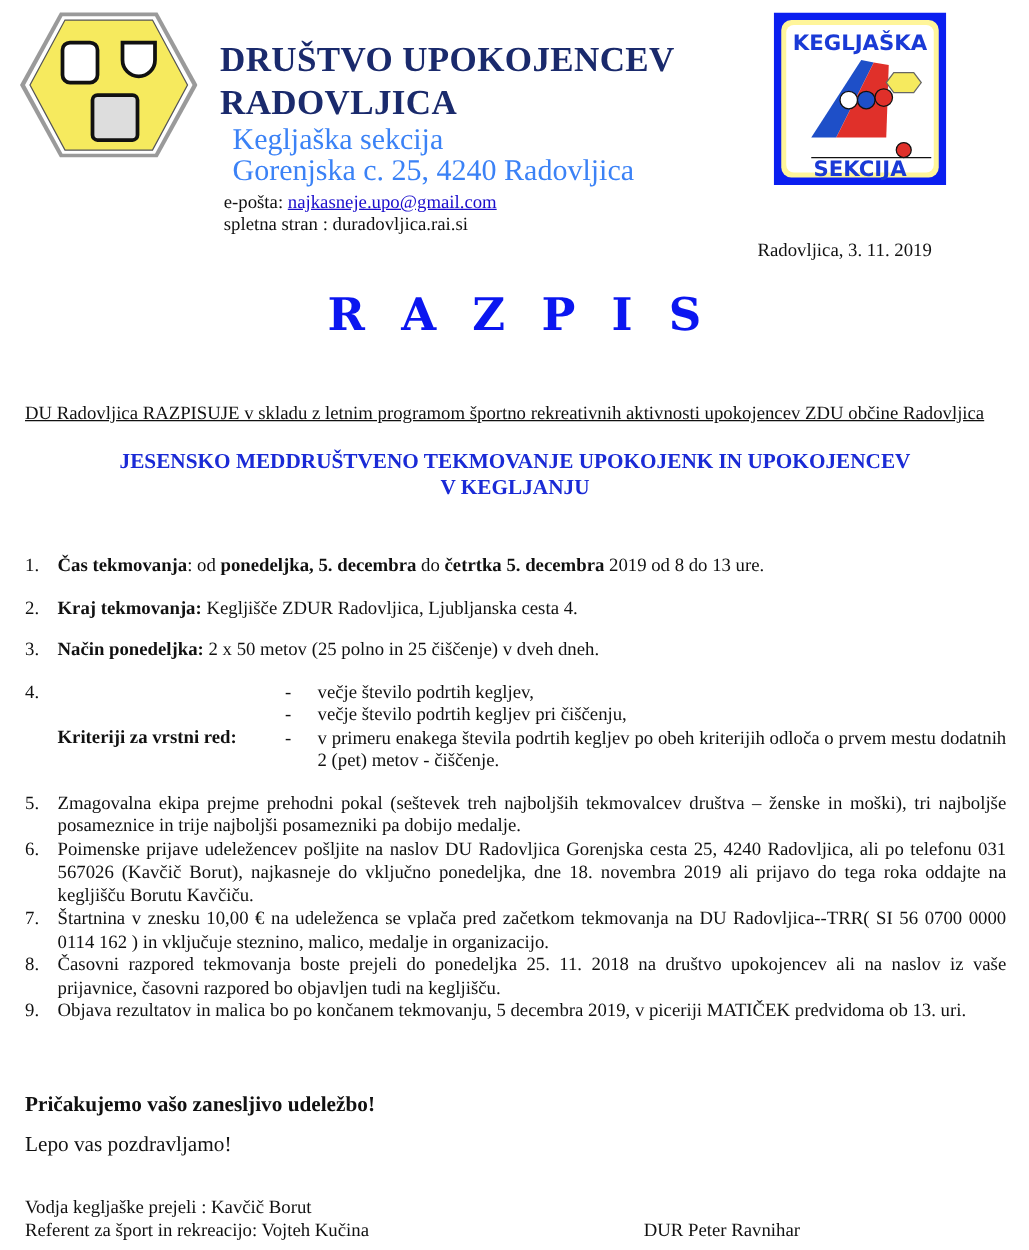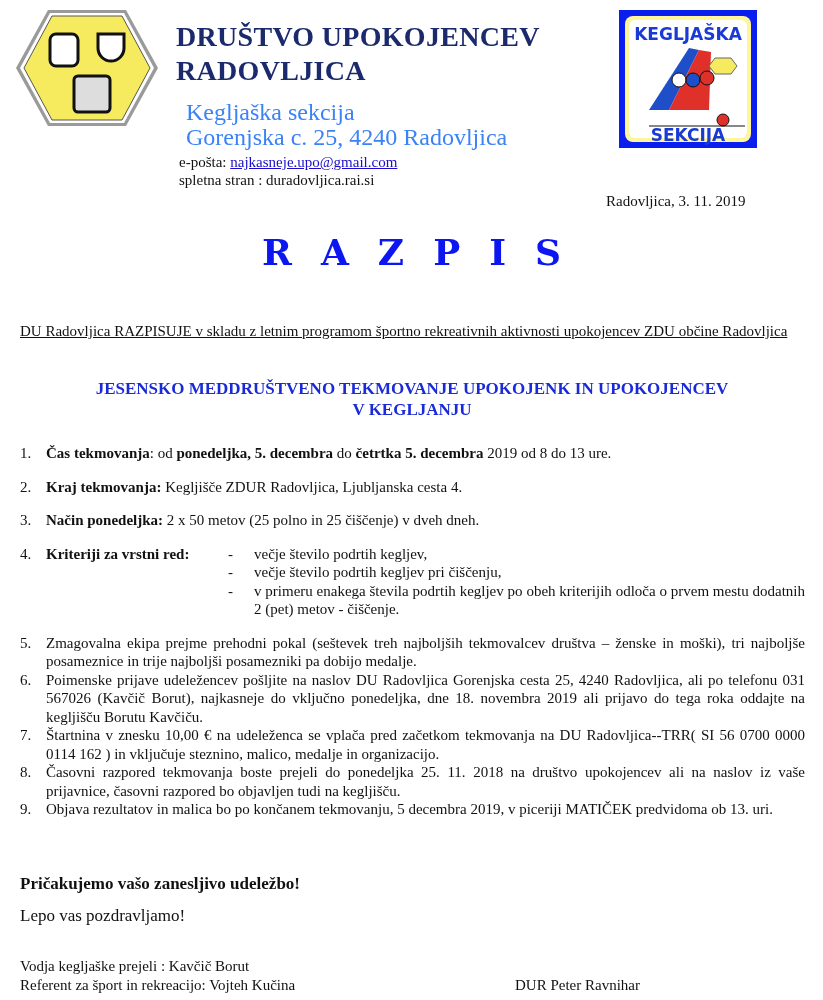--- a/index.html
+++ b/index.html
@@ -1,38 +1,38 @@
 <!DOCTYPE html>
 <html><head>
 <meta charset="utf-8">
 <style>
   html, body { margin: 0; padding: 0; background: #ffffff; }
   body { width: 823px; height: 1000px; position: relative; overflow: hidden;
          font-family: "Liberation Serif", serif; color: #111; }
   .abs { position: absolute; }
   
   .logo-left { left: 8px; top: 6px; width: 150px; height: 120px; }
-  .org-title { left: 176px; top: 20px; font-size: 28px; font-weight: bold; color: #1a2a6c; line-height: 34px; letter-spacing: 0.3px; }
+  .org-title { left: 176px; top: 32px; font-size: 28px; font-weight: bold; color: #1a2a6c; line-height: 34px; letter-spacing: 0.3px; }
   .org-sub { left: 186px; top: 100px; font-size: 24px; line-height: 25px; color: #3b82f6; }
   .org-contact { left: 179px; top: 153px; font-size: 15px; line-height: 18px; color: #111; }
   .org-contact a { color: #1a0dcc; text-decoration: underline; }
   .logo-right { left: 619px; top: 10px; width: 150px; height: 138px; }
   .date { left: 606px; top: 193px; font-size: 15px; color: #111; }
   .razpis { left: 262px; top: 231px; font-size: 36px; font-weight: 900; color: #0b16f0;
             letter-spacing: 29px; font-family: "DejaVu Serif", serif; }
   .intro { left: 20px; top: 322px; width: 784px; font-size: 15px; line-height: 19px; text-align: justify; text-decoration: underline; }
-  .headline { left: 20px; top: 378px; width: 784px; text-align: center; font-size: 17px; font-weight: bold;
+  .headline { left: 20px; top: 358px; width: 784px; text-align: center; font-size: 17px; font-weight: bold;
               color: #1a2ad6; line-height: 21px; }
   ol.items { left: 20px; top: 444px; width: 785px; margin: 0; padding: 0; list-style: none; font-size: 15px; line-height: 18.5px; }
   ol.items li { position: relative; padding-left: 26px; text-align: justify; }
   ol.items li .num { position: absolute; left: 0; top: 0; }
   .gap { margin-bottom: 15px; }
   .gap-s { margin-bottom: 0; }
   .crit-wrap { display: flex; }
-  .crit-label { width: 178px; flex: none; }
+  .crit-label { width: 178px; flex: none; margin-top: 36px; }
   .crit-list { flex: 1; }
   .crit-row { display: flex; }
   .crit-dash { width: 26px; flex: none; padding-left: 4px; }
   .closing-bold { left: 20px; top: 874px; font-size: 17px; font-weight: bold; }
   .closing { left: 20px; top: 906px; font-size: 17px; }
   .sign1 { left: 20px; top: 958px; font-size: 15px; }
   .sign2 { left: 20px; top: 977px; font-size: 15px; }
   .sign3 { left: 515px; top: 977px; font-size: 15px; }
   b { font-weight: bold; }
 </style>

